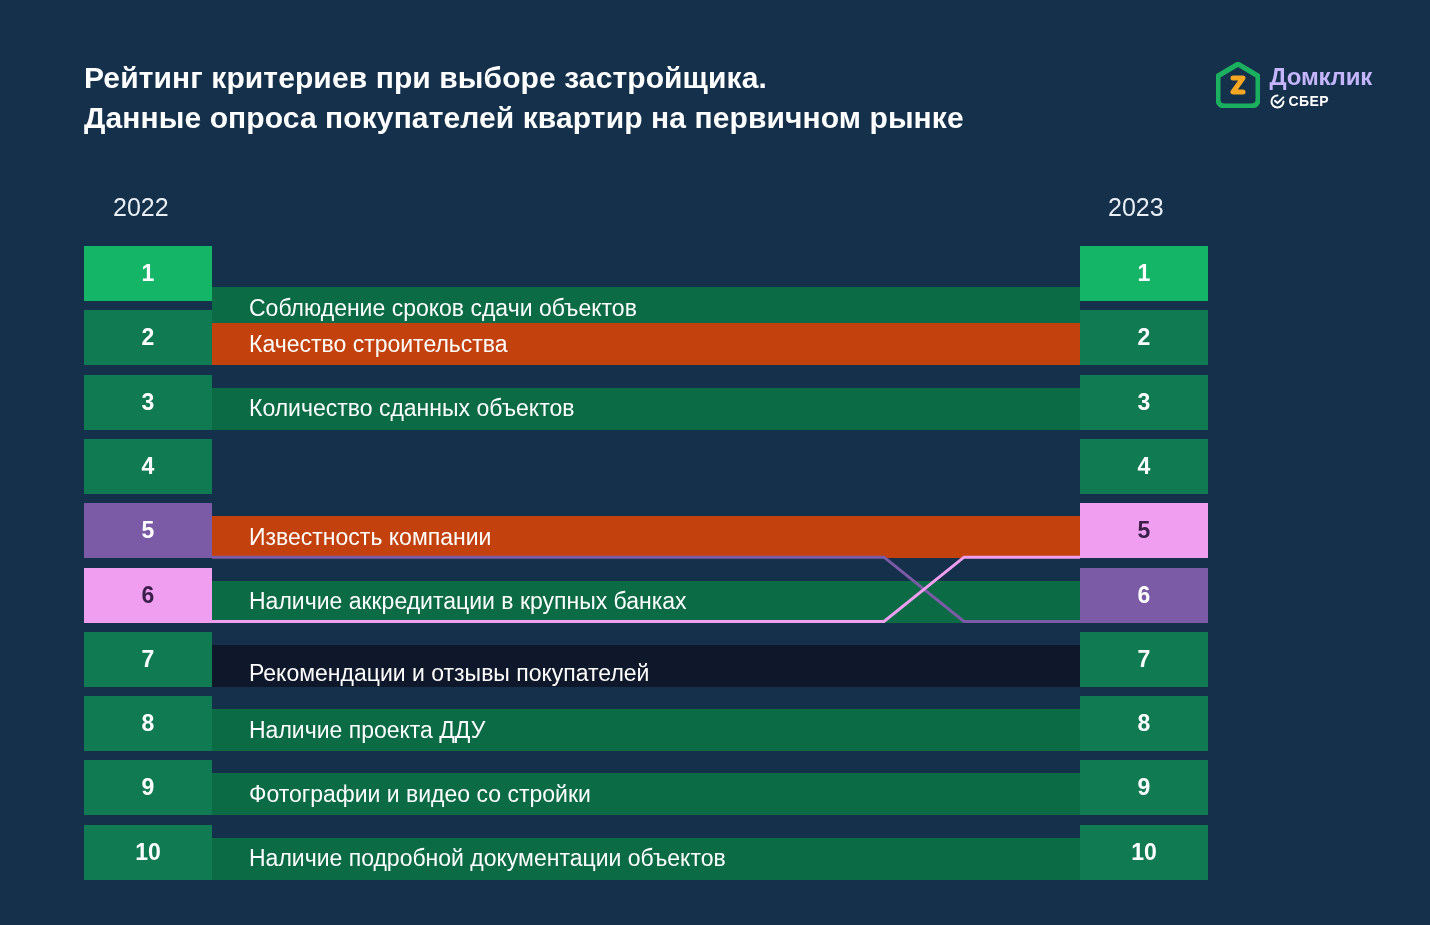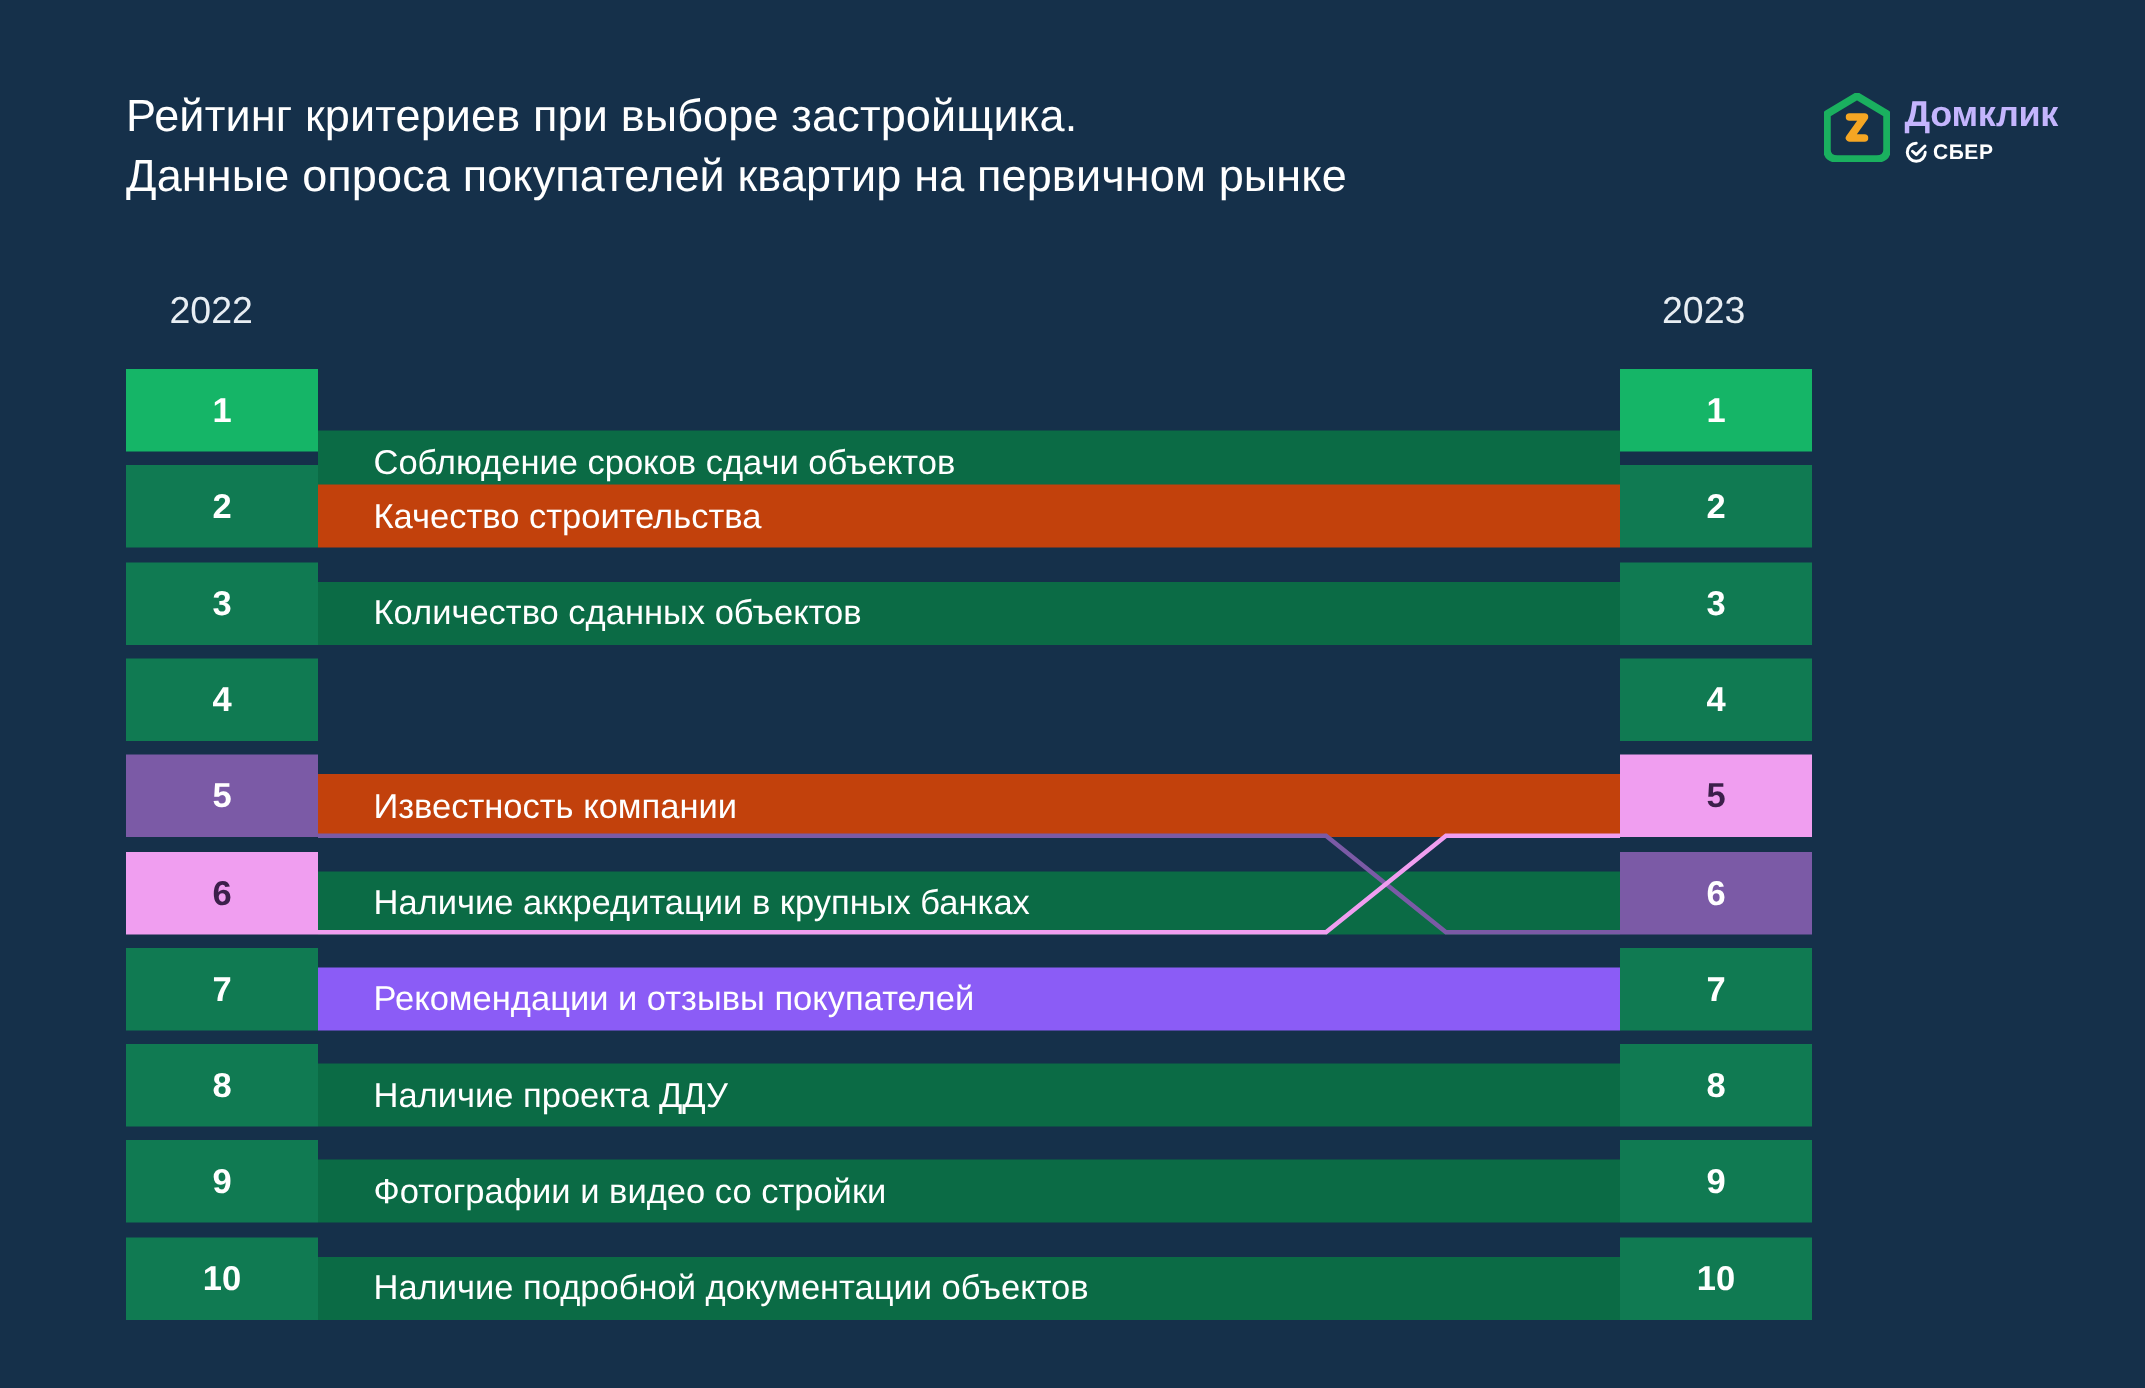--- a/index.html
+++ b/index.html
@@ -24,21 +24,21 @@
 
   
   .header {
     position: absolute;
     left: 84px;
     top: 58px;
     width: 1090px;
   }
   .title-line {
     font-size: 30px;
-    font-weight: normal;
+    font-weight: bold;
     line-height: 40px;
     letter-spacing: 0.1px;
     color: #ffffff;
     white-space: nowrap;
   }
 
   
   .logo {
     position: absolute;
     right: 58px;
@@ -208,21 +208,21 @@
       </div>
       <div class="row" style="top: 321.5px;">
         <div class="rank-box rank-left" style="background: rgb(240, 158, 240); color: rgb(59, 31, 74);">6</div>
         <div class="bar" style="background: rgb(11, 107, 69);">
           <span>Наличие аккредитации в крупных банках</span>
         </div>
         <div class="rank-box rank-right" style="background: rgb(123, 90, 166);">6</div>
       </div>
       <div class="row" style="top: 385.8px;">
         <div class="rank-box rank-left" style="background: rgb(16, 122, 82);">7</div>
-        <div class="bar" style="background: #8b5cf6;">
+        <div class="bar" style="background: #0f172a; align-items: flex-end;">
           <span>Рекомендации и отзывы покупателей</span>
         </div>
         <div class="rank-box rank-right" style="background: rgb(16, 122, 82);">7</div>
       </div>
       <div class="row" style="top: 450.1px;">
         <div class="rank-box rank-left" style="background: rgb(16, 122, 82);">8</div>
         <div class="bar" style="background: rgb(11, 107, 69);">
           <span>Наличие проекта ДДУ</span>
         </div>
         <div class="rank-box rank-right" style="background: rgb(16, 122, 82);">8</div>

